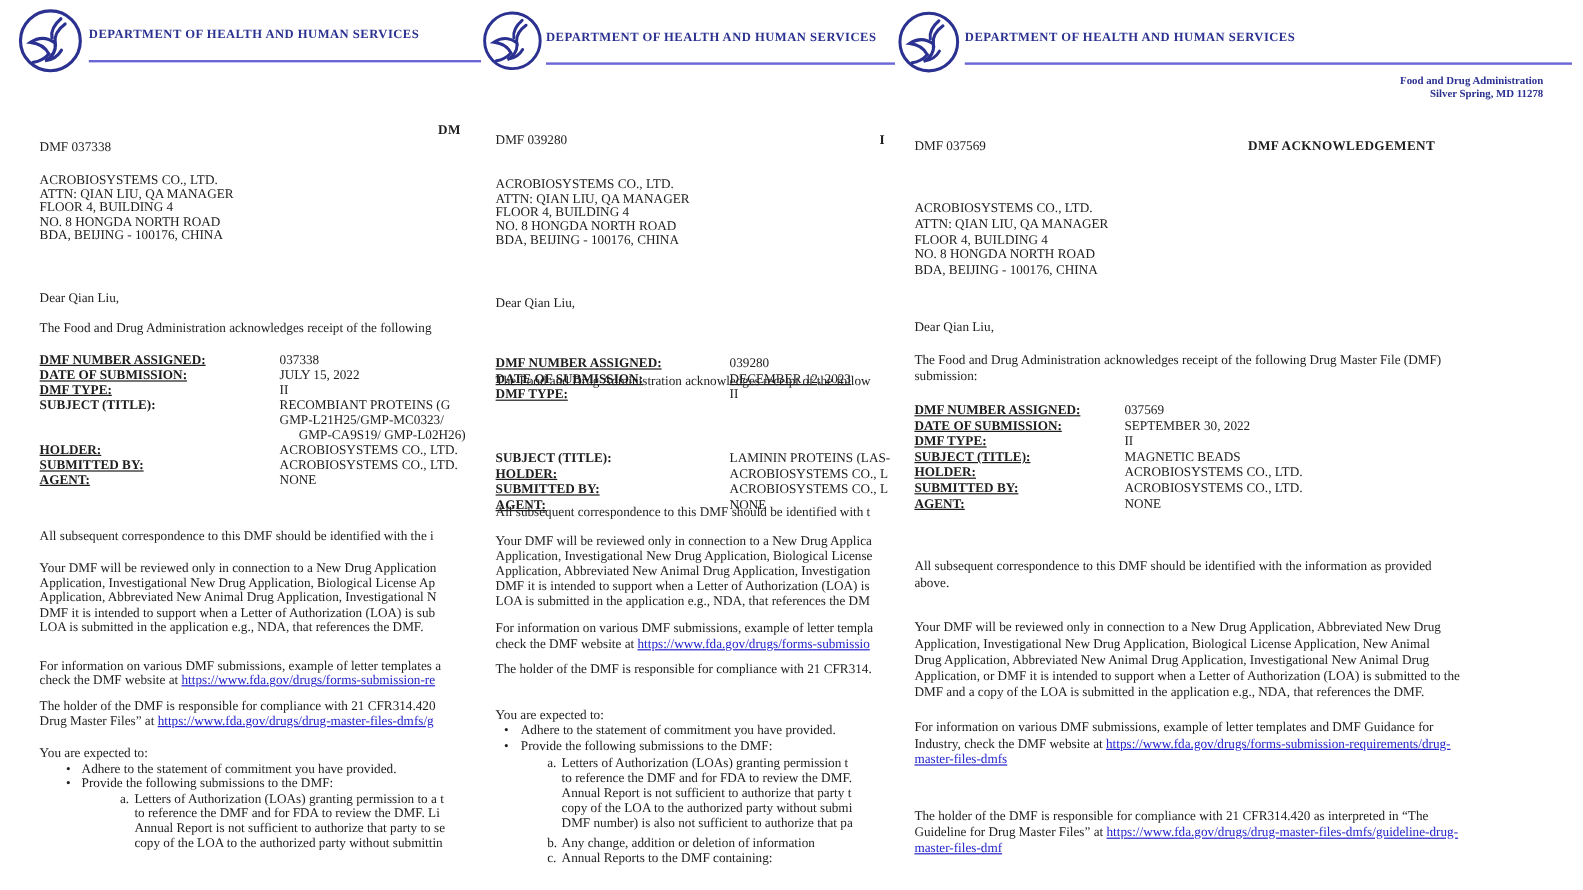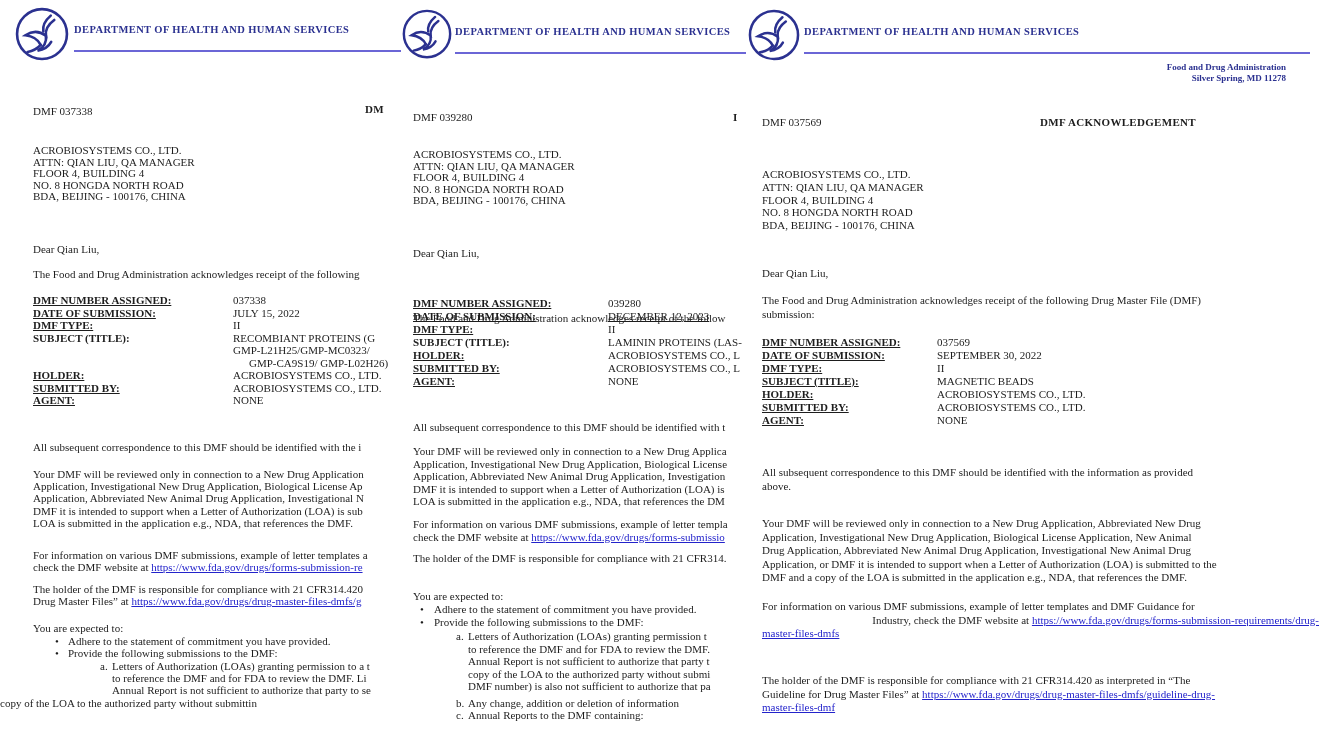--- a/index.html
+++ b/index.html
@@ -28,21 +28,21 @@
     <circle cx="32" cy="32" r="28.5" fill="none" stroke="#2b3190" stroke-width="3"></circle>
     <g fill="none" stroke="#2b3190" stroke-width="3" stroke-linecap="round">
       <path d="M42 11 C35 17 32.5 23 33.5 29"></path>
       <path d="M46 16 C38.5 21.5 35.5 27 36.5 34 C29 28.5 20.5 28.5 13 33.5 C21.5 34.5 27.5 38.5 30.5 44.5"></path>
       <path d="M36.5 34 C37.5 41 34.5 47 27 51 C34.5 50 39.5 46.5 42.5 41"></path>
       <path d="M30.5 44.5 C26.5 49 22 51.5 15.5 52.5"></path>
     </g>
   </svg>
       <div class="dept" style="left: 74px; top: 24px;">DEPARTMENT OF HEALTH AND HUMAN SERVICES</div>
       <div class="rule" style="left: 74px; top: 50px; width: 327px;"></div>
-      <div class="refnum" style="left: 33px; top: 105px;">DMF 037338</div>
+      <div class="refnum" style="left: 33px; top: 117px;">DMF 037338</div>
       <div class="doctitle" style="left: 365px; top: 103px;">DM</div>
       <div class="block" style="top: 145px; line-height: 11.5px;">
         <div class="line" style="padding-left: 33px;">ACROBIOSYSTEMS CO., LTD.</div>
         <div class="line" style="padding-left: 33px;">ATTN: QIAN LIU, QA MANAGER</div>
         <div class="line" style="padding-left: 33px;">FLOOR 4, BUILDING 4</div>
         <div class="line" style="padding-left: 33px;">NO. 8 HONGDA NORTH ROAD</div>
         <div class="line" style="padding-left: 33px;">BDA, BEIJING - 100176, CHINA</div>
       </div>
       <div class="block" style="top: 243px;">
         <div class="line" style="padding-left: 33px;">Dear Qian Liu,</div>
@@ -83,21 +83,21 @@
         <div class="line" style="padding-left: 33px;"><span>You are expected to:</span></div>
       </div>
       <div class="block" style="top: 635px; line-height: 12.2px;">
         <div class="line" style="padding-left: 68px;"><span class="marker" style="left: 55px;">•</span><span>Adhere to the statement of commitment you have provided.</span></div>
         <div class="line" style="padding-left: 68px;"><span class="marker" style="left: 55px;">•</span><span>Provide the following submissions to the DMF:</span></div>
       </div>
       <div class="block" style="top: 660px; line-height: 12.2px;">
         <div class="line" style="padding-left: 112px;"><span class="marker" style="left: 100px;">a.</span><span>Letters of Authorization (LOAs) granting permission to a t</span></div>
         <div class="line" style="padding-left: 112px;"><span>to reference the DMF and for FDA to review the DMF.  Li</span></div>
         <div class="line" style="padding-left: 112px;"><span>Annual Report is not sufficient to authorize that party to se</span></div>
-        <div class="line" style=" font-family: Liberation Serif, serif;"><span>copy of the LOA to the authorized party without submittin</span></div>
+        <div class="line" style="padding-left: 112px; font-family: Liberation Serif, serif;"><span>copy of the LOA to the authorized party without submittin</span></div>
       </div>
     </div>
     <div class="page" style="left: 401px; width: 345px;">
       <svg viewBox="0 0 64 64" xmlns="http://www.w3.org/2000/svg" class="logo" style="left: 0px; top: 8px; width: 52px; height: 52px;">
     <circle cx="32" cy="32" r="28.5" fill="none" stroke="#2b3190" stroke-width="3"></circle>
     <g fill="none" stroke="#2b3190" stroke-width="3" stroke-linecap="round">
       <path d="M42 11 C35 17 32.5 23 33.5 29"></path>
       <path d="M46 16 C38.5 21.5 35.5 27 36.5 34 C29 28.5 20.5 28.5 13 33.5 C21.5 34.5 27.5 38.5 30.5 44.5"></path>
       <path d="M36.5 34 C37.5 41 34.5 47 27 51 C34.5 50 39.5 46.5 42.5 41"></path>
       <path d="M30.5 44.5 C26.5 49 22 51.5 15.5 52.5"></path>
@@ -117,21 +117,21 @@
       <div class="block" style="top: 247px;">
         <div class="line" style="padding-left: 12px;">Dear Qian Liu,</div>
       </div>
       <div class="block" style="top: 272px; line-height: 12.5px;">
         <div class="line" style="padding-left: 12px; margin-top: 40px;">The Food and Drug Administration acknowledges receipt of the follow</div>
       </div>
       <div class="block" style="top: 297px; line-height: 13px;">
         <div class="line" style="padding-left: 12px;"><span class="kv-label u" style="width: 195px;">DMF NUMBER ASSIGNED:</span><span class="kv-value">039280</span></div>
         <div class="line" style="padding-left: 12px; text-decoration: underline;"><span class="kv-label u" style="width: 195px;">DATE OF SUBMISSION:</span><span class="kv-value">DECEMBER 12, 2023</span></div>
         <div class="line" style="padding-left: 12px;"><span class="kv-label u" style="width: 195px;">DMF TYPE:</span><span class="kv-value">II</span></div>
-        <div class="line" style="padding-left: 12px;"><span class="kv-label" style="width: 195px;">SUBJECT (TITLE):</span><span class="kv-value">LAMININ PROTEINS (LAS-</span></div>
+        <div class="line" style="padding-left: 12px; margin-top: 40px;"><span class="kv-label" style="width: 195px;">SUBJECT (TITLE):</span><span class="kv-value">LAMININ PROTEINS (LAS-</span></div>
         <div class="line" style="padding-left: 12px;"><span class="kv-label u" style="width: 195px;">HOLDER:</span><span class="kv-value">ACROBIOSYSTEMS CO., L</span></div>
         <div class="line" style="padding-left: 12px;"><span class="kv-label u" style="width: 195px;">SUBMITTED BY:</span><span class="kv-value">ACROBIOSYSTEMS CO., L</span></div>
         <div class="line" style="padding-left: 12px;"><span class="kv-label u" style="width: 195px;">AGENT:</span><span class="kv-value">NONE</span></div>
       </div>
       <div class="block" style="top: 421px; line-height: 12.5px;">
         <div class="line" style="padding-left: 12px;"><span>All subsequent correspondence to this DMF should be identified with t</span></div>
       </div>
       <div class="block" style="top: 445px; line-height: 12.5px;">
         <div class="line" style="padding-left: 12px;"><span>Your DMF will be reviewed only in connection to a New Drug Applica</span></div>
         <div class="line" style="padding-left: 12px;"><span>Application, Investigational New Drug Application, Biological License</span></div>
@@ -214,21 +214,21 @@
       </div>
       <div class="block" style="top: 517px; line-height: 13.5px;">
         <div class="line" style="padding-left: 16px;"><span>Your DMF will be reviewed only in connection to a New Drug Application, Abbreviated New Drug</span></div>
         <div class="line" style="padding-left: 16px;"><span>Application, Investigational New Drug Application, Biological License Application, New Animal</span></div>
         <div class="line" style="padding-left: 16px;"><span>Drug Application, Abbreviated New Animal Drug Application, Investigational New Animal Drug</span></div>
         <div class="line" style="padding-left: 16px;"><span>Application, or DMF it is intended to support when a Letter of Authorization (LOA) is submitted to the</span></div>
         <div class="line" style="padding-left: 16px;"><span>DMF and a copy of the LOA is submitted in the application e.g., NDA, that references the DMF.</span></div>
       </div>
       <div class="block" style="top: 600px; line-height: 13.5px;">
         <div class="line" style="padding-left: 16px;"><span>For information on various DMF submissions, example of letter templates and DMF Guidance for</span></div>
-        <div class="line" style="padding-left: 16px; text-align: right;"><span>Industry, check the DMF website at </span><a class="doc-link">https://www.fda.gov/drugs/forms-submission-requirements/drug-</a></div>
+        <div class="line" style="padding-left: 16px;"><span>Industry, check the DMF website at </span><a class="doc-link">https://www.fda.gov/drugs/forms-submission-requirements/drug-</a></div>
         <div class="line" style="padding-left: 16px;"><a class="doc-link">master-files-dmfs</a></div>
       </div>
       <div class="block" style="top: 674px; line-height: 13.5px;">
         <div class="line" style="padding-left: 16px;"><span>The holder of the DMF is responsible for compliance with 21 CFR314.420 as interpreted in “The</span></div>
         <div class="line" style="padding-left: 16px;"><span>Guideline for Drug Master Files” at </span><a class="doc-link">https://www.fda.gov/drugs/drug-master-files-dmfs/guideline-drug-</a></div>
         <div class="line" style="padding-left: 16px;"><a class="doc-link">master-files-dmf</a></div>
       </div>
     </div>
   </div>
 

